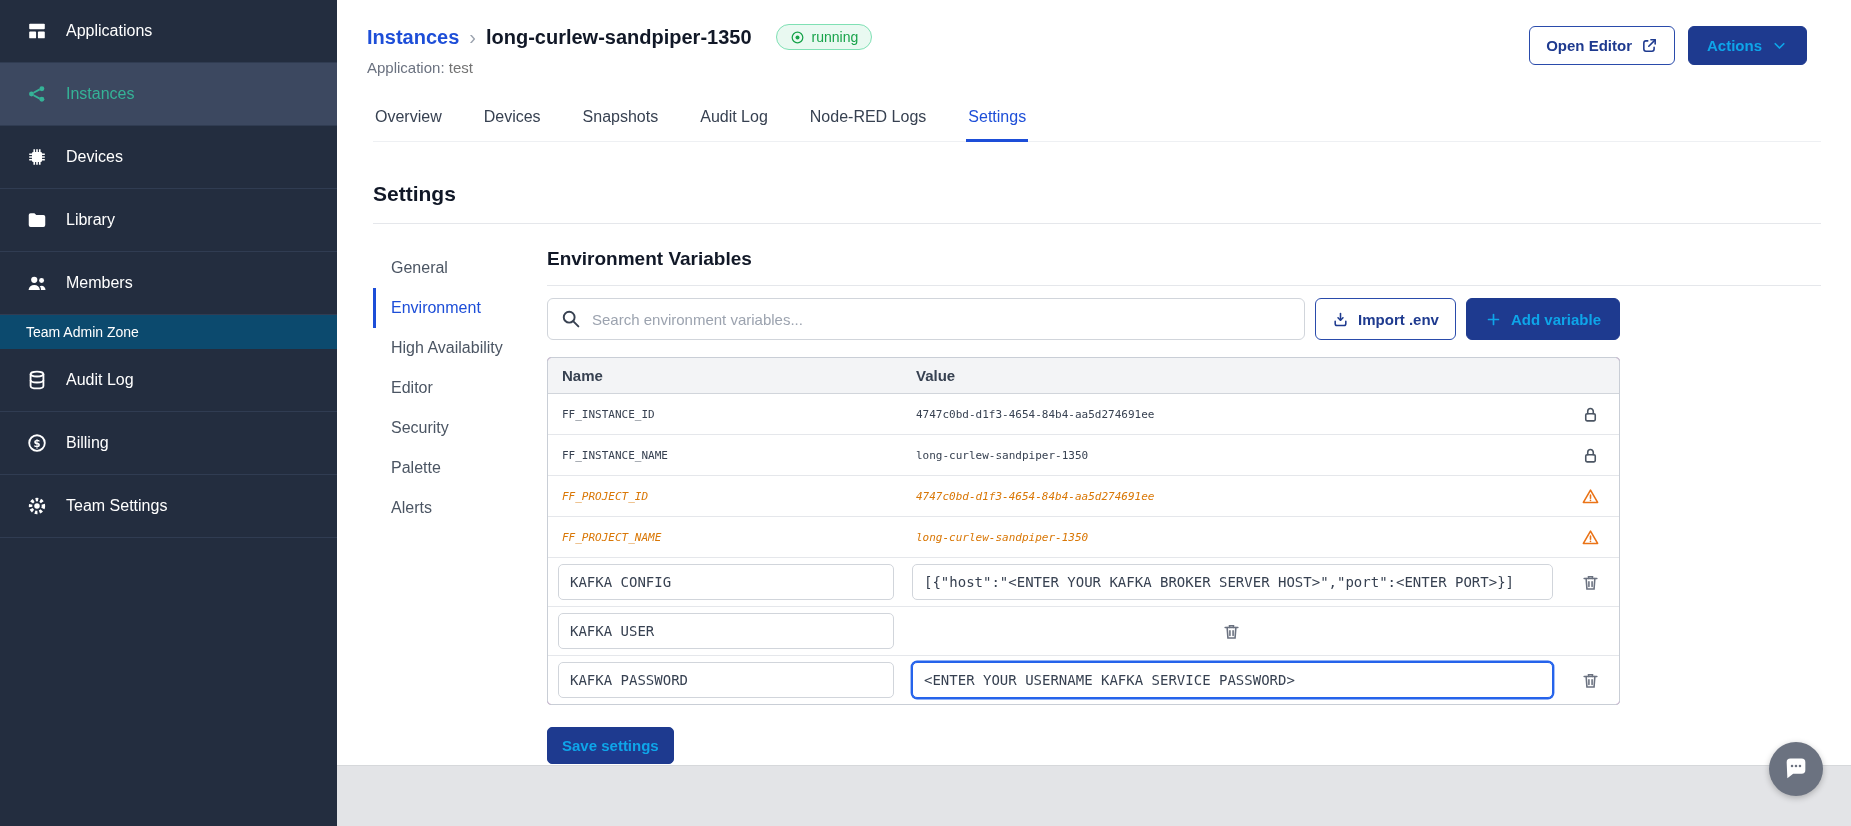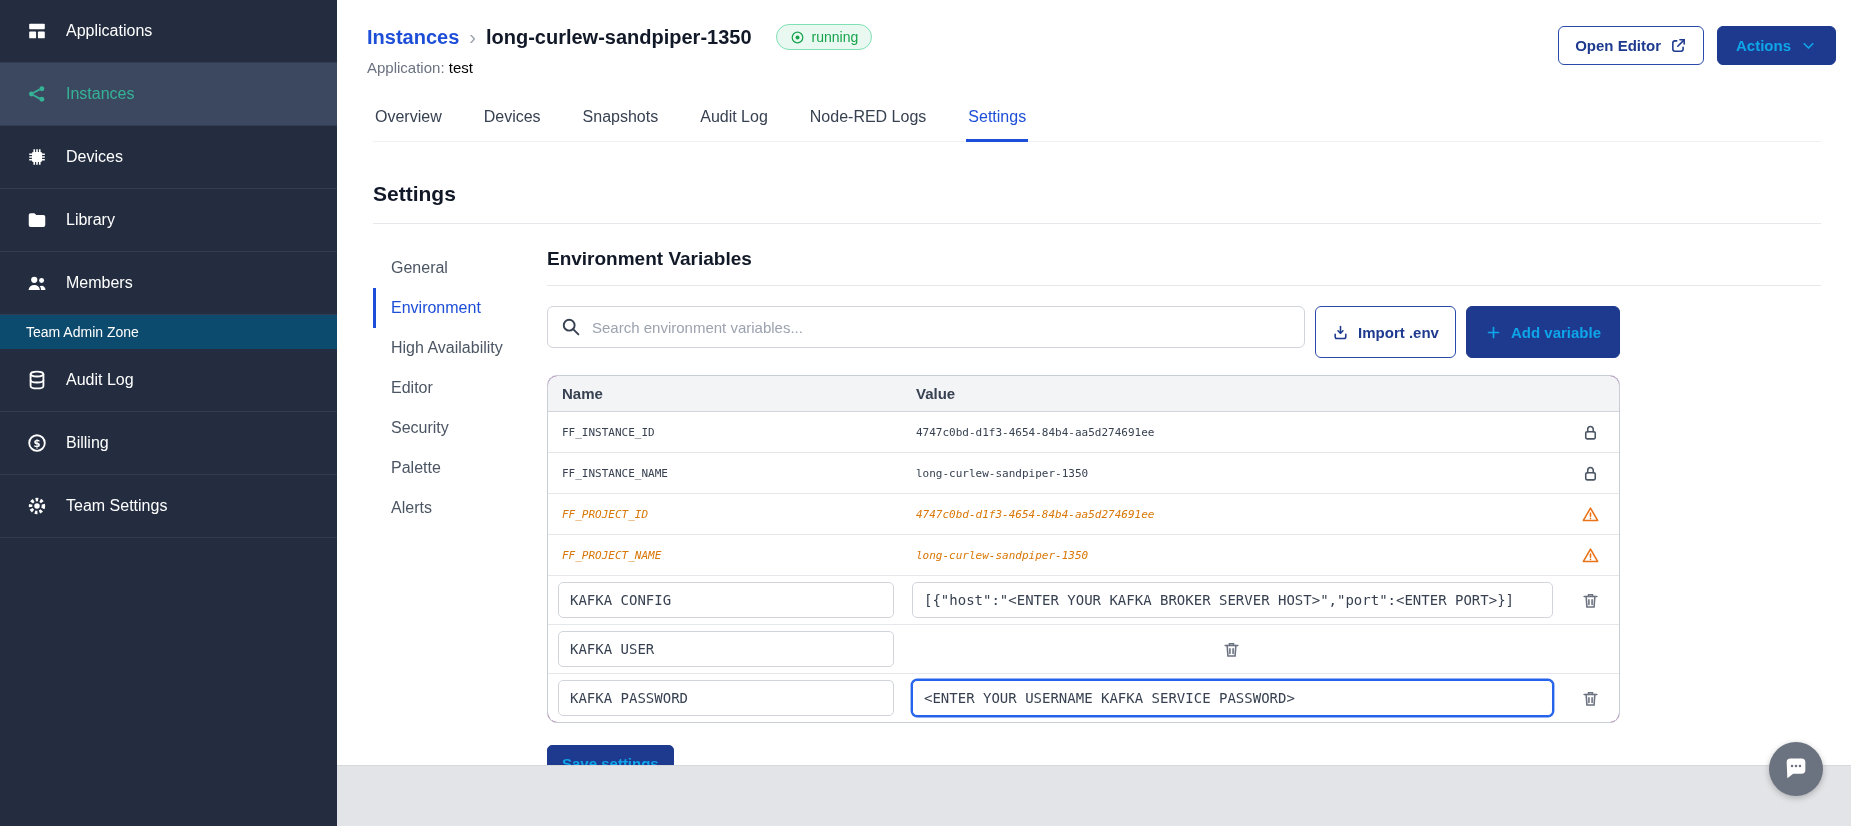--- a/index.html
+++ b/index.html
@@ -40,23 +40,23 @@
   .crumb-link { font-size:20px; font-weight:bold; color:#1d4ed8; text-decoration:none; cursor:pointer; }
   .crumb-sep { font-size:20px; color:#9ca3af; }
   .instance-name { font-size:20px; font-weight:bold; color:#111827; }
   .badge {
     margin-left:14px; display:inline-flex; align-items:center; gap:7px;
     background:#e9f9f1; border:1px solid #7fe0b4; color:#17a34a;
     font-size:14px; padding:4px 13px; border-radius:999px;
   }
   .badge svg { width:15px; height:15px; }
   .app-line { margin-top:9px; font-size:15px; color:#6b7280; }
-  .app-line a { color:#000000; text-decoration:none; cursor:pointer; }
-
-  .top-actions { position:absolute; top:26px; right:15px; display:flex; gap:13px; }
+  .app-line a { color:#737373; text-decoration:none; cursor:pointer; }
+
+  .top-actions { position:absolute; top:26px; right:44px; display:flex; gap:13px; }
   .btn { display:inline-flex; align-items:center; gap:9px; border-radius:6px; font-size:15px; font-weight:bold; cursor:pointer; }
   .btn-outline { background:#fff; border:1px solid #2a4bab; color:#1e3a8f; padding:10px 16px; }
   .btn-solid { background:#1e3a8f; border:1px solid #1e3a8f; color:#0ea5e9; padding:10px 18px; }
   .btn svg { width:17px; height:17px; }
 
   .tabs { display:flex; gap:38px; margin:26px 30px 0 36px; border-bottom:1px solid #eef0f3; }
   .tab { font-size:16px; color:#374151; padding:6px 2px 13px; cursor:pointer; border-bottom:3px solid transparent; margin-bottom:-1px; }
   .tab.active { color:#1d4ed8; border-bottom-color:#1d4ed8; }
 
   .settings-title {
@@ -67,34 +67,34 @@
   .settings-body { display:flex; margin:24px 30px 0 36px; }
   .subnav { width:138px; flex-shrink:0; margin-right:36px; }
   .subnav-item {
     font-size:16px; color:#4b5563; padding:10px 0 10px 15px; line-height:1.25;
     border-left:3px solid transparent; cursor:pointer;
   }
   .subnav-item.active { color:#1d4ed8; border-left-color:#1d4ed8; }
 
   .env-panel { flex:1; }
   .env-title { font-size:19px; font-weight:bold; color:#111827; padding-bottom:15px; border-bottom:1px solid #e5e7eb; }
-  .env-inner { max-width:1073px; margin-top:20px; }
+  .env-inner { max-width:1073px; margin-top:12px; }
 
   .toolbar { display:flex; gap:10px; margin-bottom:17px; }
   .search { flex:1; position:relative; }
   .search .sg-icon { position:absolute; left:13px; top:10px; width:21px; height:21px; color:#374151; }
   .search input {
     width:100%; height:42px; border:1px solid #d1d5db; border-radius:6px;
     padding:0 12px 0 44px; font-size:15px; color:#111827; outline:none;
     font-family:"Liberation Sans",sans-serif;
   }
   .search input::placeholder { color:#9ca3af; }
-  .toolbar .btn { height:52px; }
-
-  .env-table { border:1px solid #c9ced6; border-radius:10px; overflow:hidden; background:#701a75; }
+  .toolbar .btn { height:42px; }
+
+  .env-table { border:1px solid #c9ced6; border-radius:4px; overflow:hidden; background:#701a75; }
   .thead {
     display:grid; grid-template-columns:354px 1fr 58px;
     background:#f3f4f6; border-bottom:1px solid #d1d5db;
     font-size:15px; font-weight:bold; color:#374151;
   }
   .thead > div { padding:9px 14px; }
   .trow {
     display:grid; grid-template-columns:354px 1fr 58px; align-items:center;
     min-height:41px; border-bottom:1px solid #e5e7eb; background:#fff;
   }

